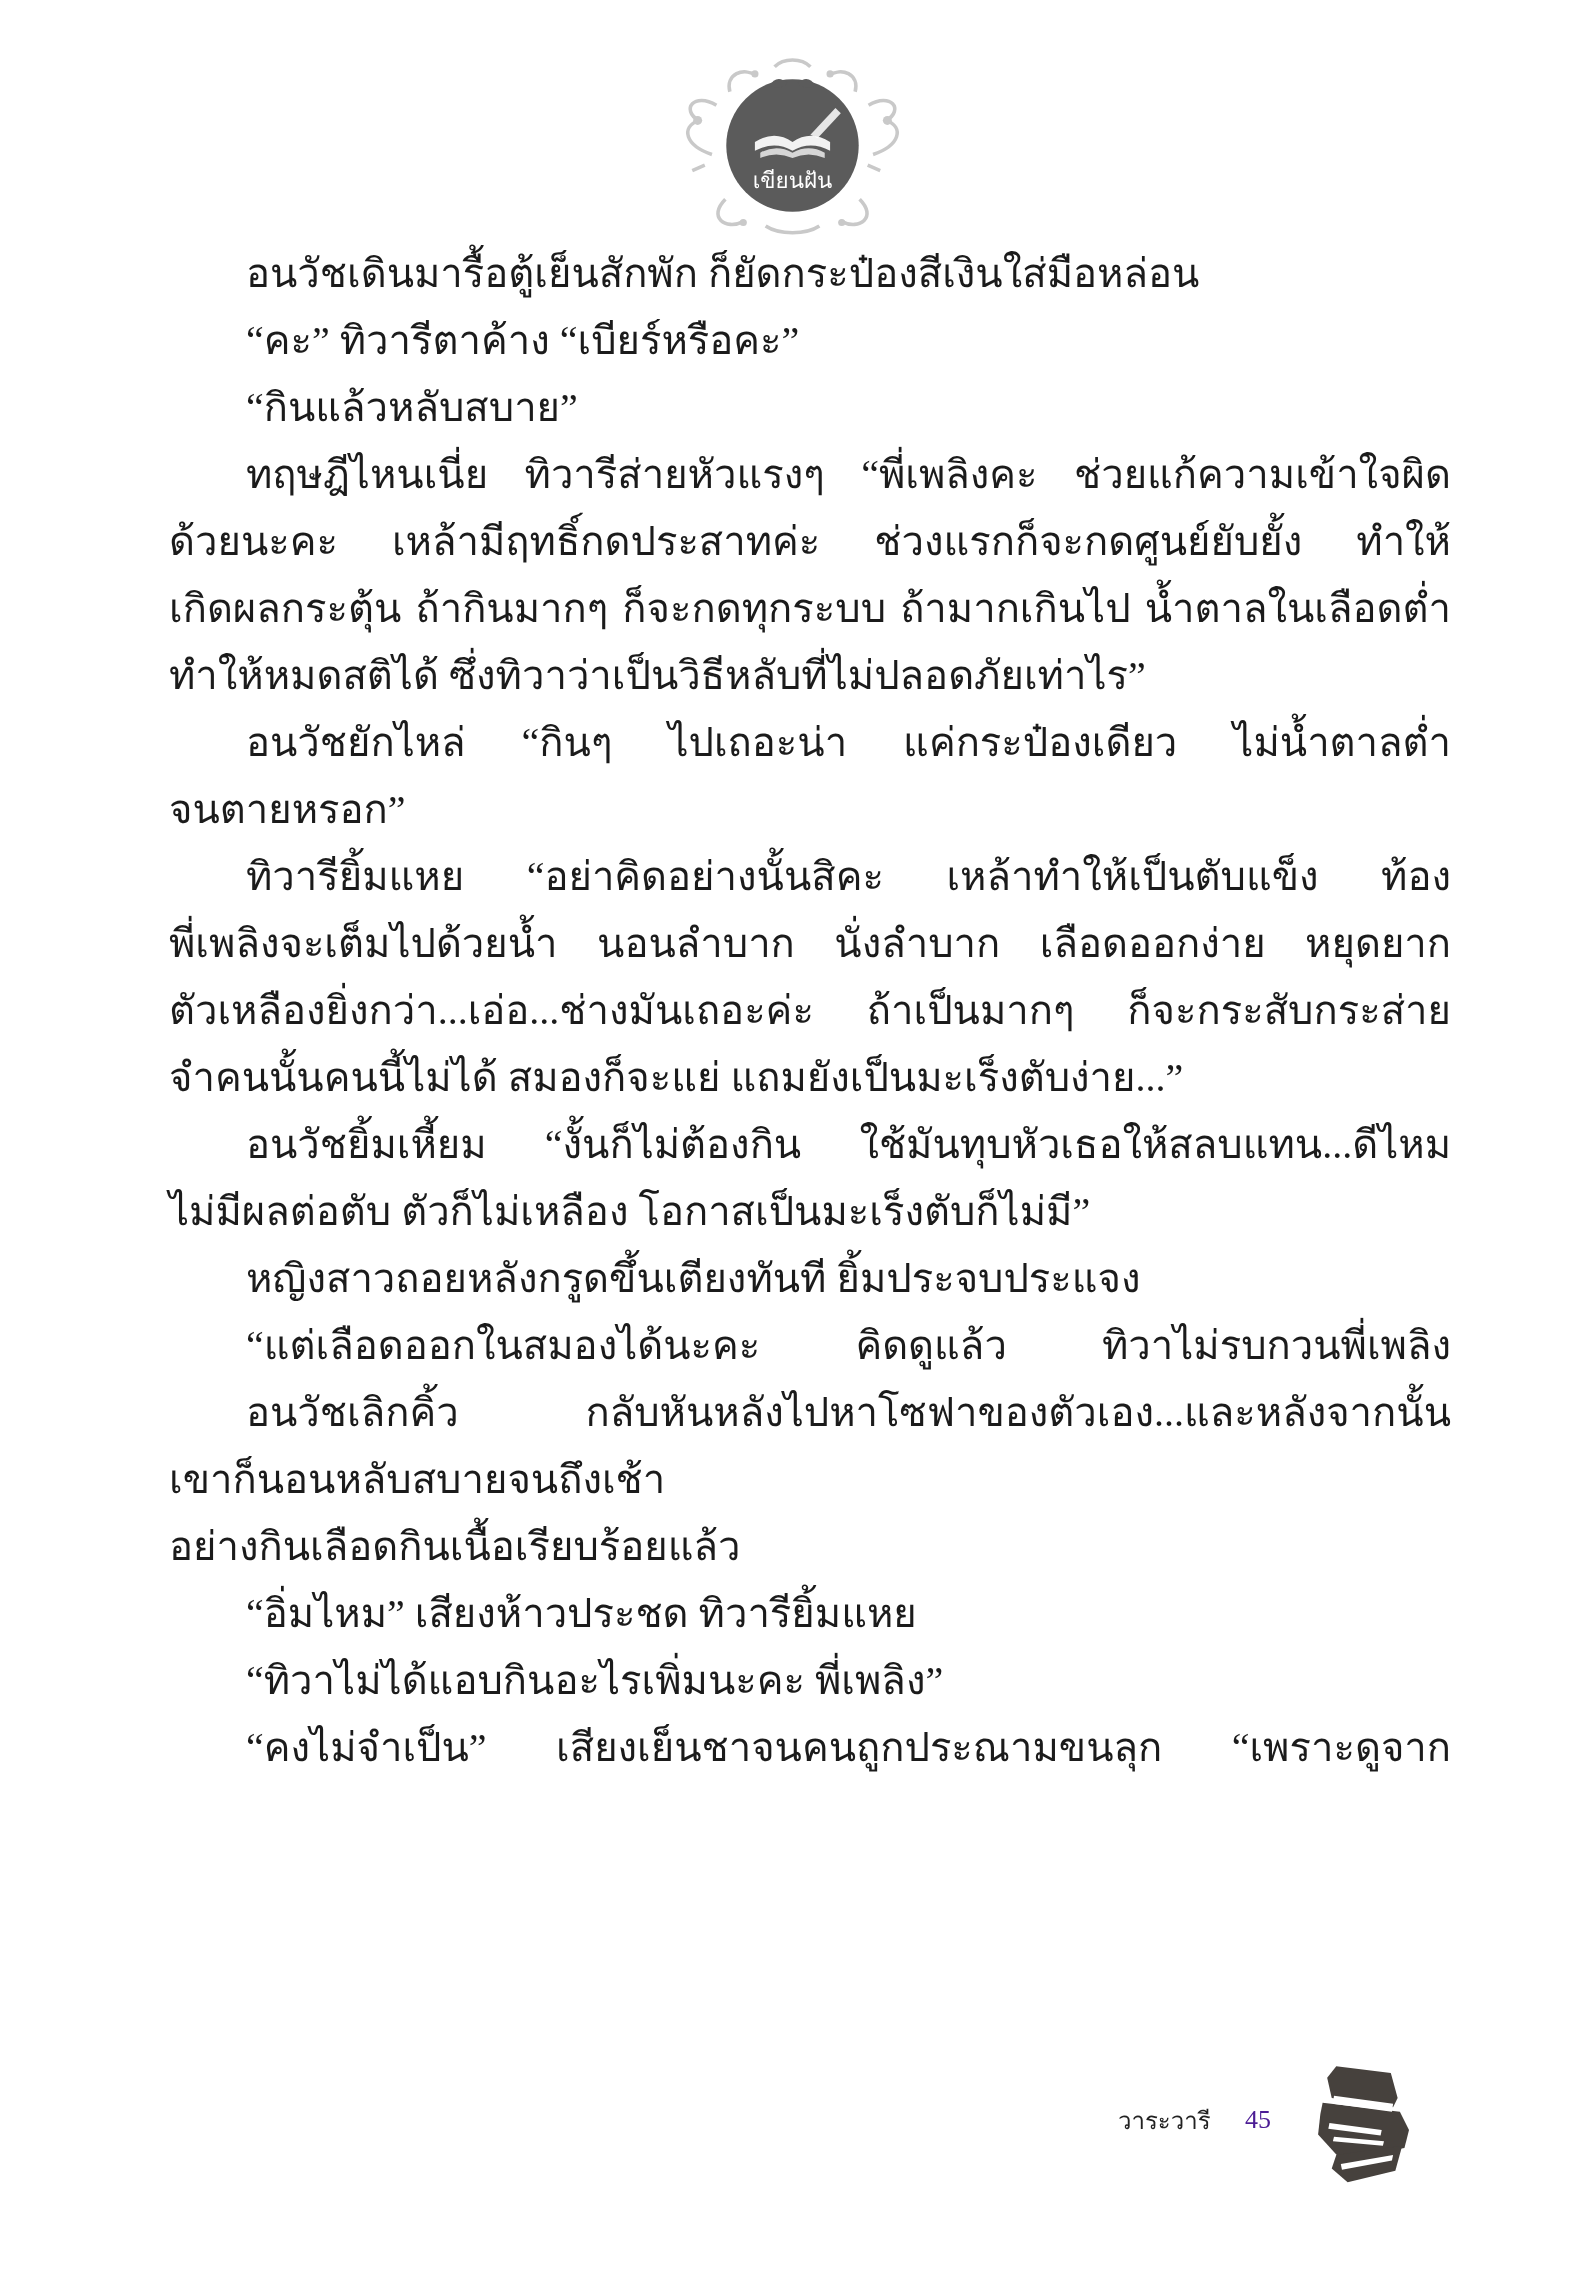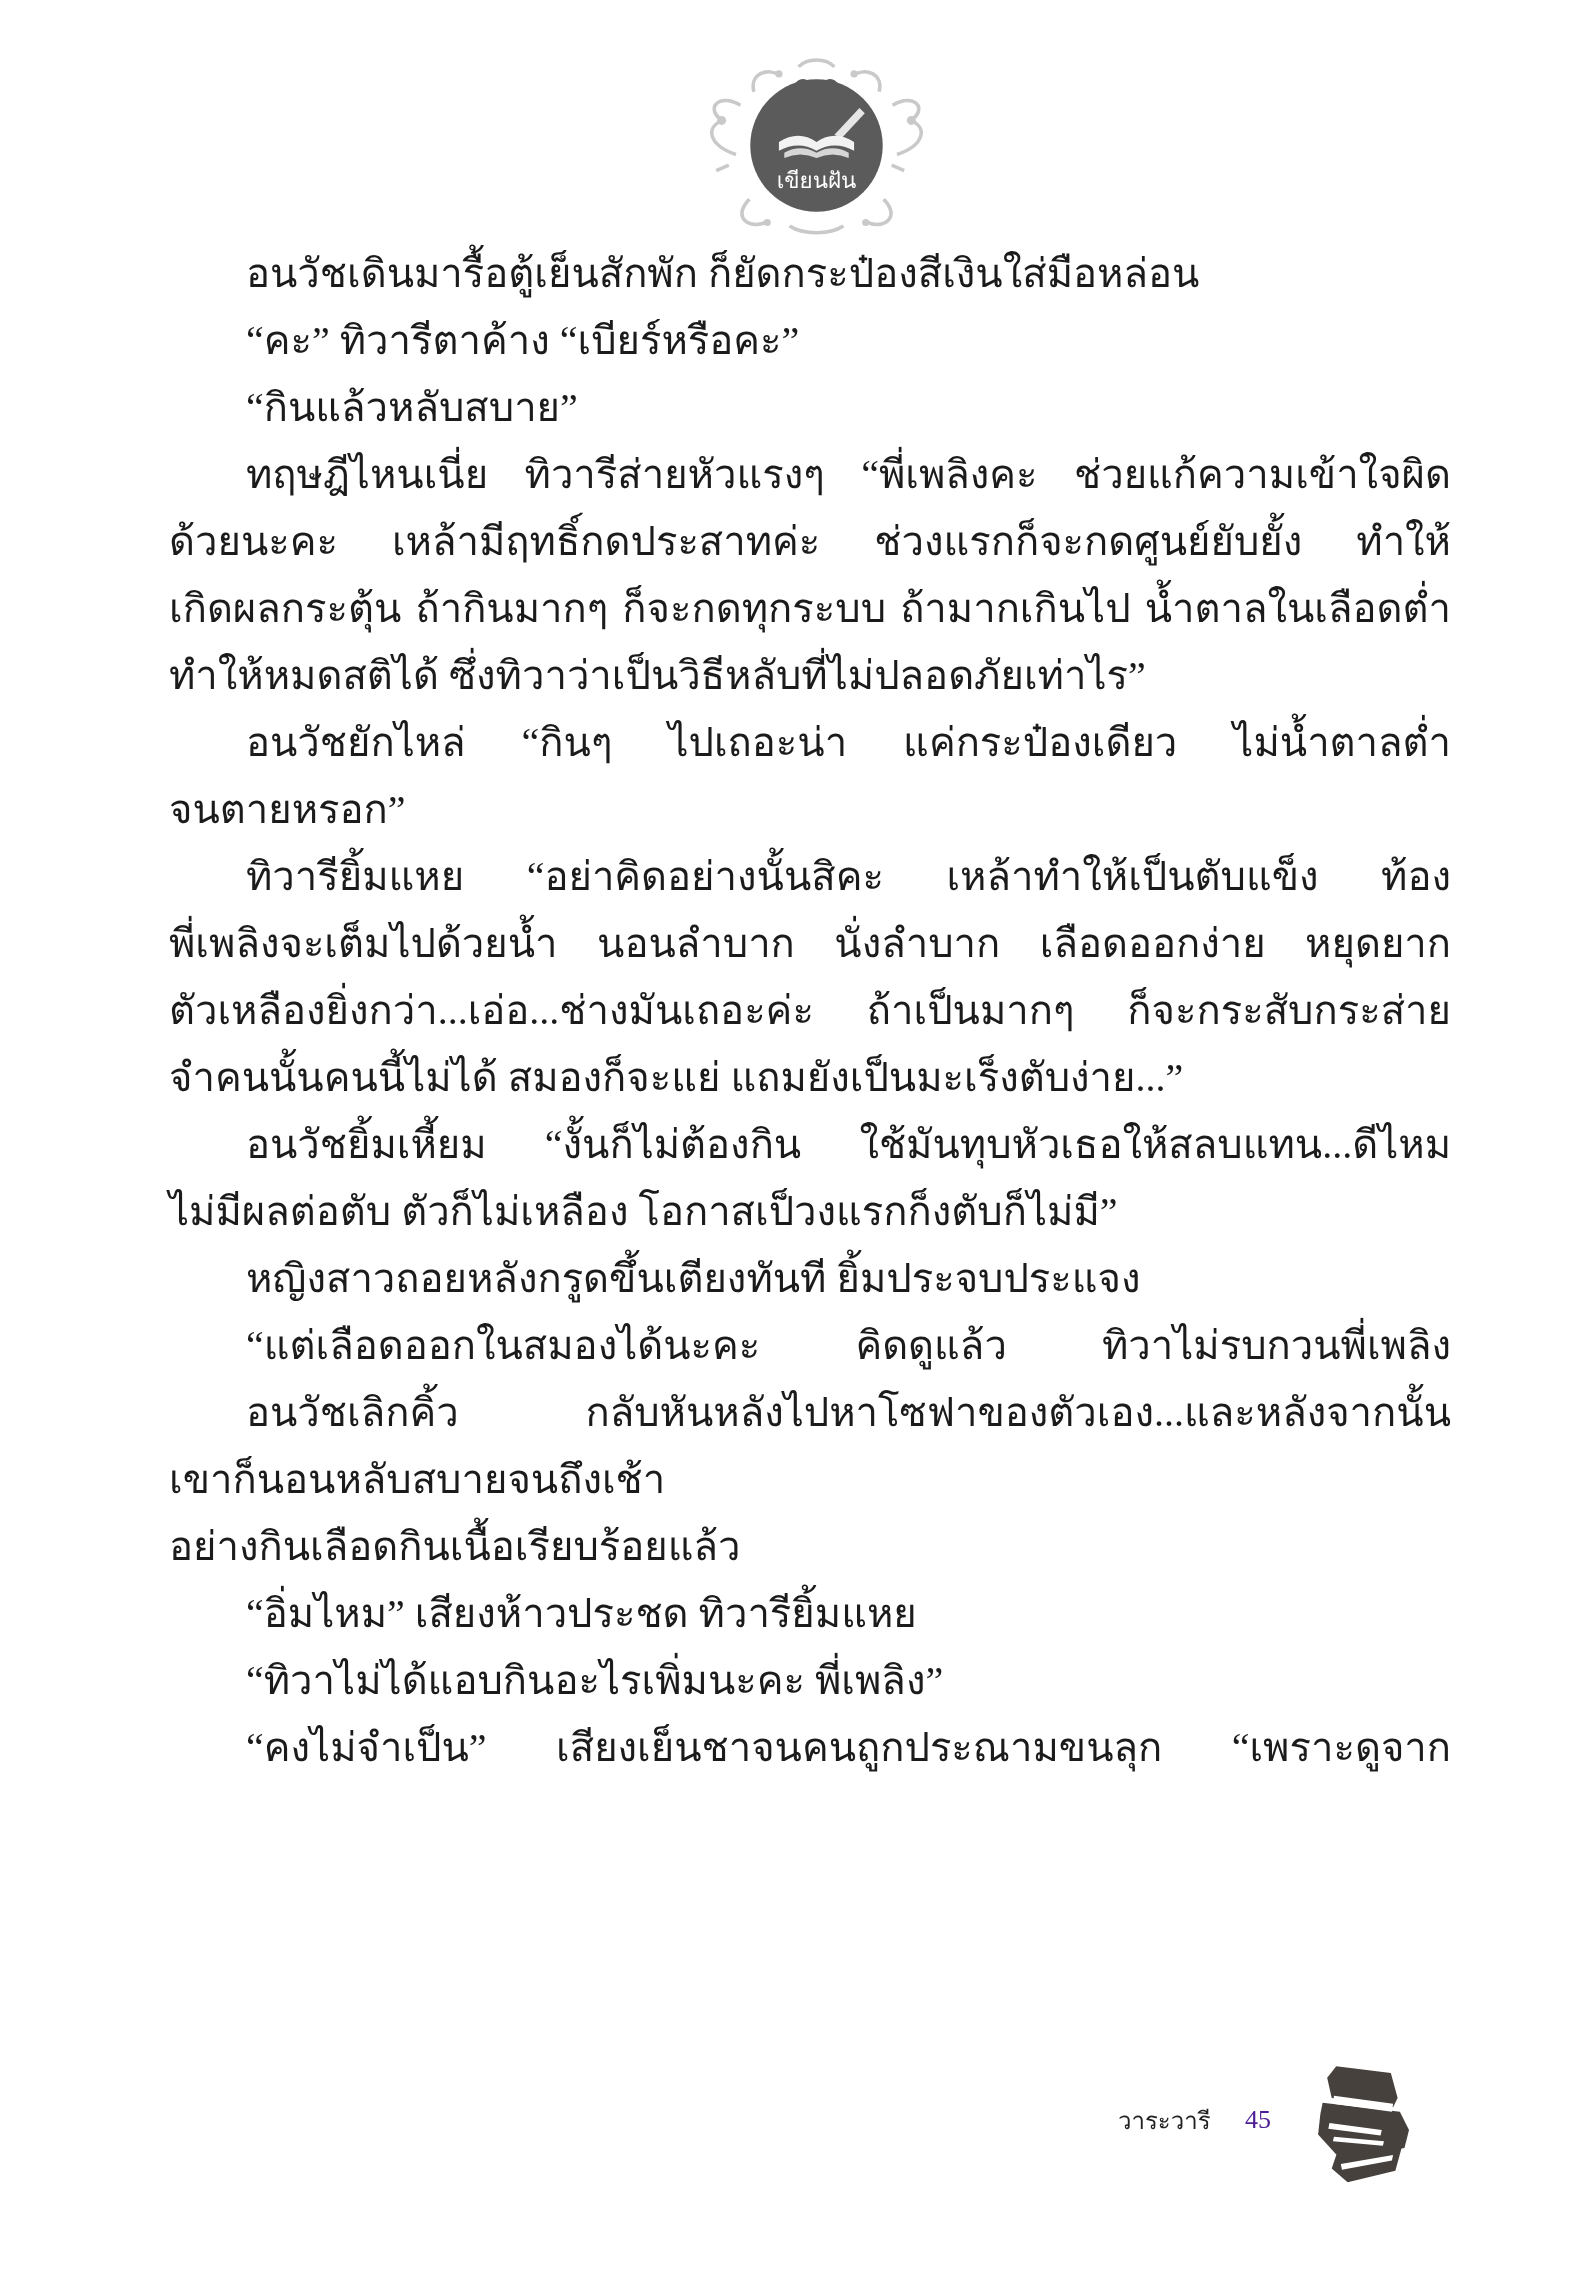--- a/index.html
+++ b/index.html
@@ -8,21 +8,21 @@
     background: #ffffff;
     position: relative;
     font-family: "Liberation Serif", "DejaVu Sans", sans-serif;
     overflow: hidden;
   }
   .page { position: absolute; inset: 0; }
 
   
   .emblem {
     position: absolute;
-    left: 700px; top: 56px;
+    left: 676px; top: 56px;
     width: 233px; height: 179px; text-align: right;
   }
 
   
   .text-block {
     position: absolute;
     left: 152px; top: 240px;
     width: 1299px;
     color: #1b1b1b;
     font-size: 40px;
@@ -96,21 +96,21 @@
       <div class="line fill">ด้วยนะคะ เหล้ามีฤทธิ์กดประสาทค่ะ ช่วงแรกก็จะกดศูนย์ยับยั้ง ทำให้</div>
       <div class="line fill">เกิดผลกระตุ้น ถ้ากินมากๆ ก็จะกดทุกระบบ ถ้ามากเกินไป น้ำตาลในเลือดต่ำ</div>
       <div class="line">ทำให้หมดสติได้ ซึ่งทิวาว่าเป็นวิธีหลับที่ไม่ปลอดภัยเท่าไร”</div>
       <div class="line indent fill">อนวัชยักไหล่ “กินๆ ไปเถอะน่า แค่กระป๋องเดียว ไม่น้ำตาลต่ำ</div>
       <div class="line">จนตายหรอก”</div>
       <div class="line indent fill">ทิวารียิ้มแหย “อย่าคิดอย่างนั้นสิคะ เหล้าทำให้เป็นตับแข็ง ท้อง</div>
       <div class="line fill">พี่เพลิงจะเต็มไปด้วยน้ำ นอนลำบาก นั่งลำบาก เลือดออกง่าย หยุดยาก</div>
       <div class="line fill">ตัวเหลืองยิ่งกว่า...เอ่อ...ช่างมันเถอะค่ะ ถ้าเป็นมากๆ ก็จะกระสับกระส่าย</div>
       <div class="line">จำคนนั้นคนนี้ไม่ได้ สมองก็จะแย่ แถมยังเป็นมะเร็งตับง่าย...”</div>
       <div class="line indent fill">อนวัชยิ้มเหี้ยม “งั้นก็ไม่ต้องกิน ใช้มันทุบหัวเธอให้สลบแทน...ดีไหม</div>
-      <div class="line">ไม่มีผลต่อตับ ตัวก็ไม่เหลือง โอกาสเป็วงแรกก็งตับก็ไม่มี”</div>
+      <div class="line">ไม่มีผลต่อตับ ตัวก็ไม่เหลือง โอกาสเป็นมะเร็งตับก็ไม่มี”</div>
       <div class="line indent">หญิงสาวถอยหลังกรูดขึ้นเตียงทันที ยิ้มประจบประแจง</div>
       <div class="line indent fill">“แต่เลือดออกในสมองได้นะคะ คิดดูแล้ว ทิวาไม่รบกวนพี่เพลิง</div>
       <div class="line indent fill">อนวัชเลิกคิ้ว กลับหันหลังไปหาโซฟาของตัวเอง...และหลังจากนั้น</div>
       <div class="line">เขาก็นอนหลับสบายจนถึงเช้า</div>
       <div class="line">อย่างกินเลือดกินเนื้อเรียบร้อยแล้ว</div>
       <div class="line indent">“อิ่มไหม” เสียงห้าวประชด ทิวารียิ้มแหย</div>
       <div class="line indent">“ทิวาไม่ได้แอบกินอะไรเพิ่มนะคะ พี่เพลิง”</div>
       <div class="line indent fill">“คงไม่จำเป็น” เสียงเย็นชาจนคนถูกประณามขนลุก “เพราะดูจาก</div>
     </div>
 

